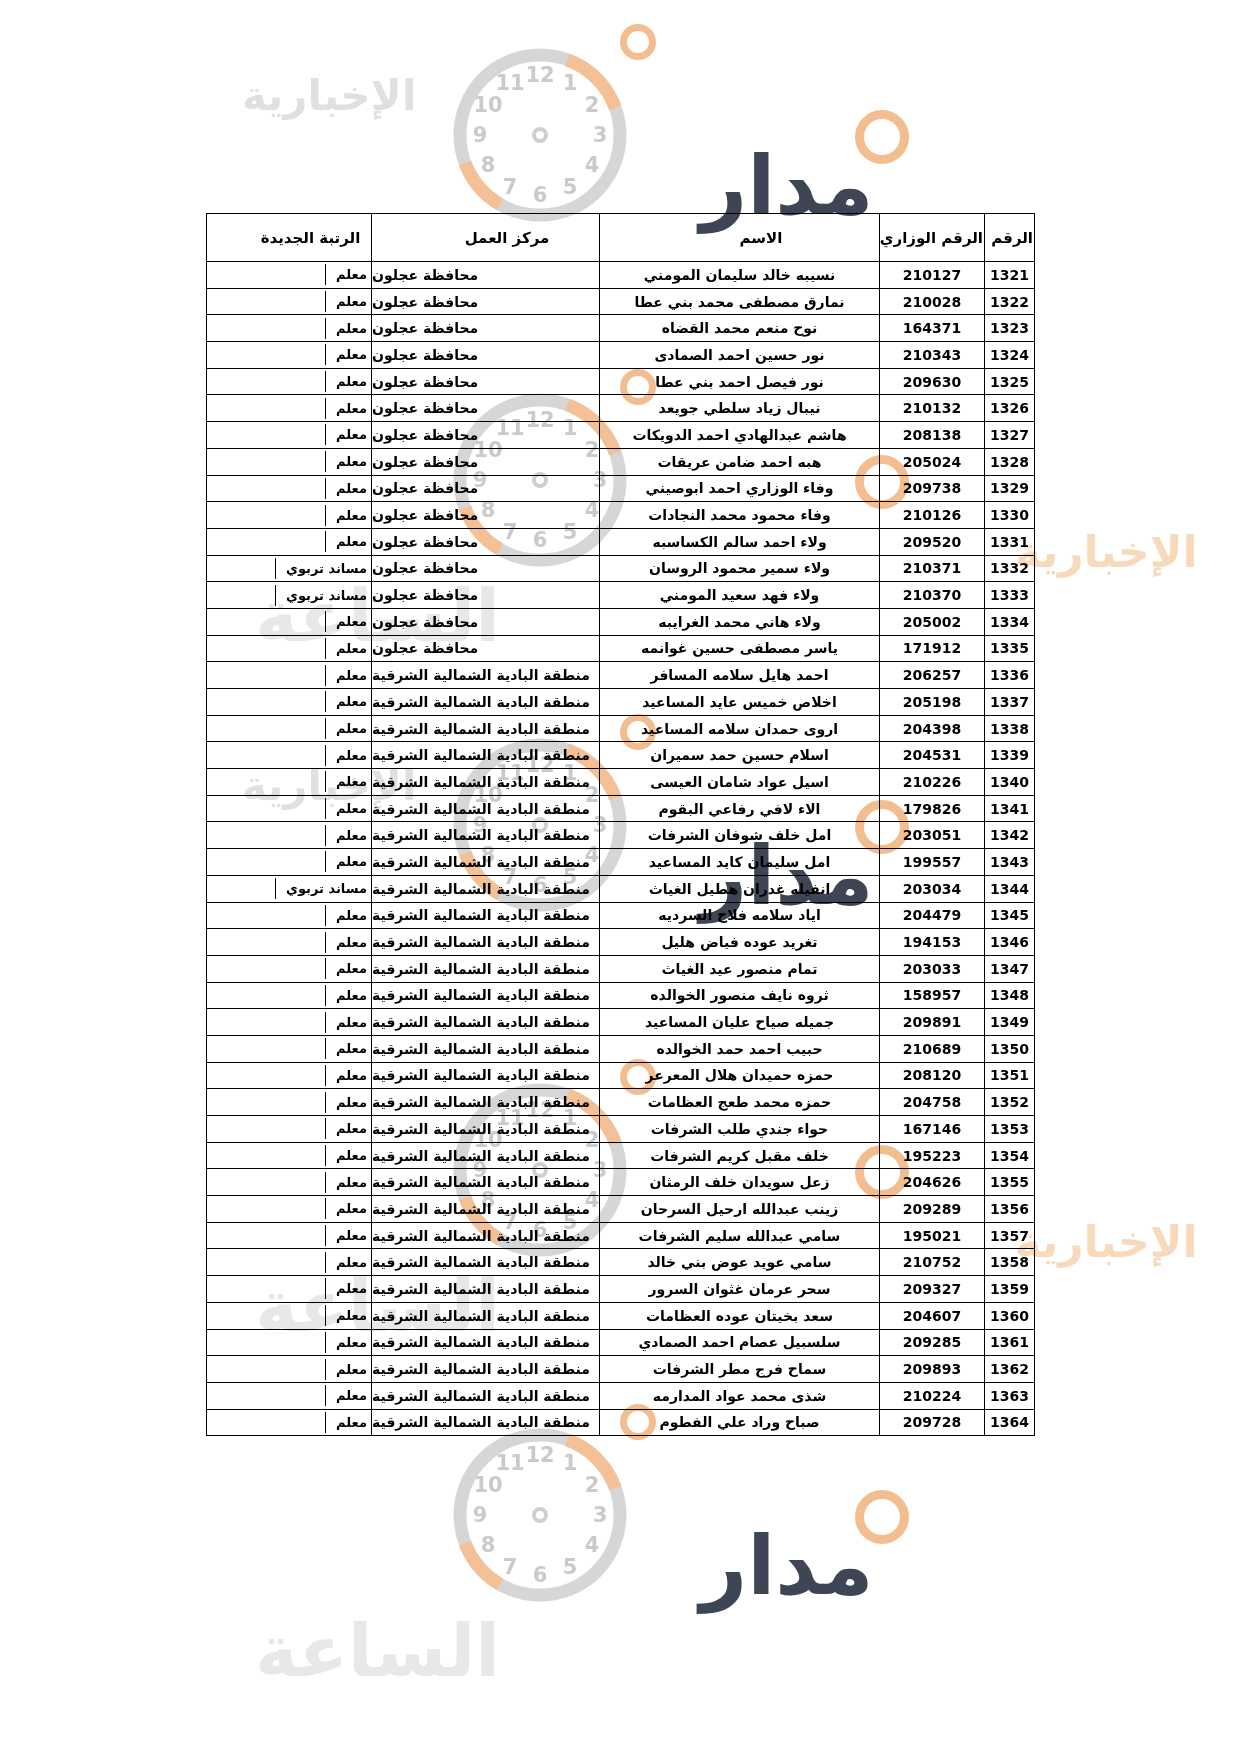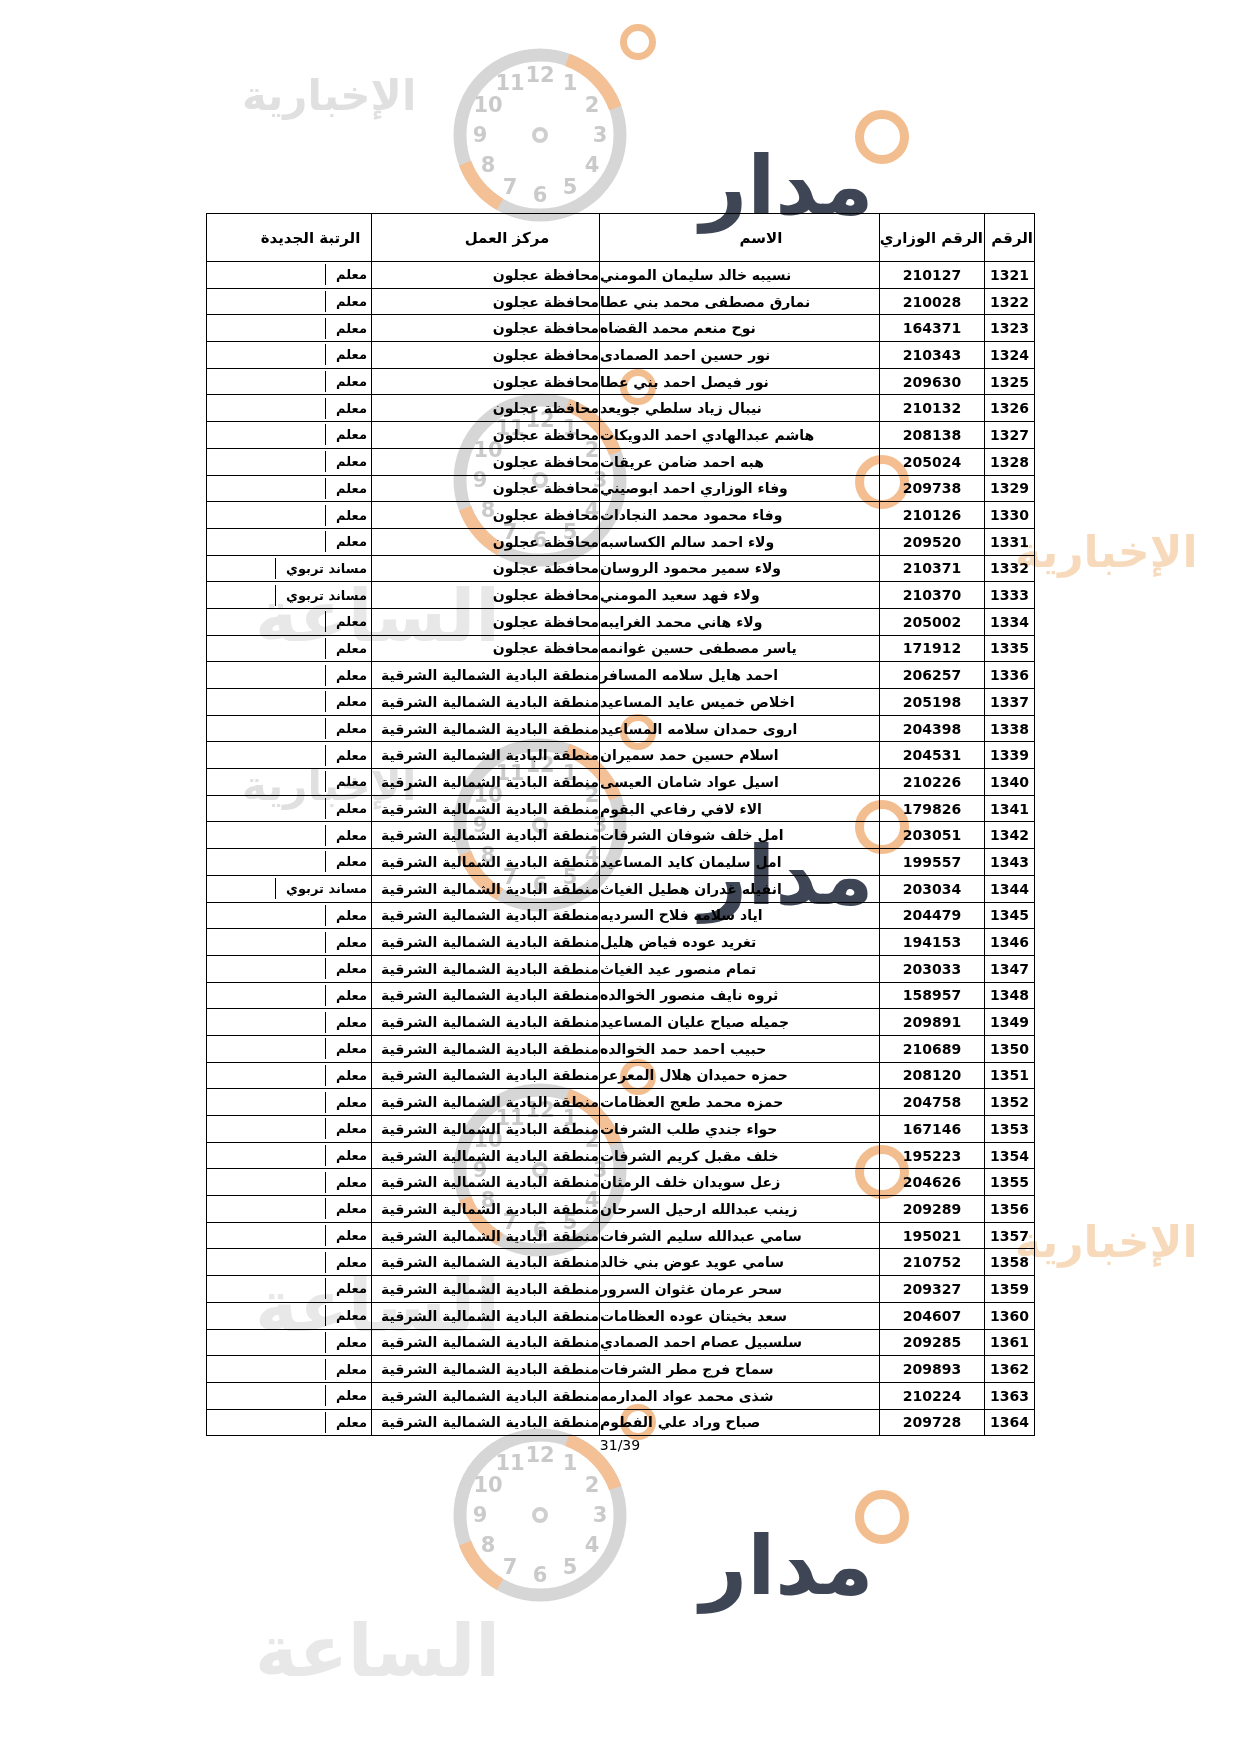--- a/index.html
+++ b/index.html
@@ -28,22 +28,22 @@
   .title-box{flex:1;text-align:center;padding-top:8px;}
   .title-line1{font-size:21px;font-weight:bold;}
   .title-line2{font-size:20px;font-weight:bold;margin-top:9px;}
   
   .table-wrap{position:absolute;top:213px;right:205px;width:828px;}
   table.rank-table{border-collapse:collapse;width:828px;table-layout:fixed;background:transparent;}
   .rank-table th,.rank-table td{border:1px solid #000;vertical-align:middle;overflow:hidden;white-space:nowrap;}
   .rank-table thead th{height:45px;font-size:15px;font-weight:bold;text-align:center;padding-left:44px;}
   .rank-table tbody td{height:25.7px;padding:0;font-size:14px;}
   td.c-no,td.c-mno{text-align:center;font-weight:bold;font-size:15px;}
-  td.c-name{text-align:left;font-weight:bold;padding:0 6px 0 2px;}
-  td.c-wc{text-align:right;font-weight:bold;}
+  td.c-name{text-align:center;font-weight:bold;padding:0 6px 0 2px;}
+  td.c-wc{text-align:left;font-weight:bold;}
   td.c-rank{text-align:right;padding:0;text-decoration:underline;}
   .rank-box{display:inline-block;border-left:1px solid #000;padding:3px 4px 3px 10px;font-size:13px;font-weight:bold;}
   
   .page-footer{position:absolute;top:1437px;left:0;width:100%;text-align:center;font-size:14px;}
 </style>
 </head>
 <body>
 
 <div class="page">
 
@@ -497,16 +497,15 @@
               <td class="c-no">1364</td>
               <td class="c-mno">209728</td>
               <td class="c-name">صباح وراد علي الفطوم</td>
               <td class="c-wc">منطقة البادية الشمالية الشرقية</td>
               <td class="c-rank"><span class="rank-box">معلم</span></td>
             </tr>
           </tbody>
       </table>
     </div>
 
-    <div class="page-footer">31/39</div>
 
   </div>
 </div>
 
 </body></html>

